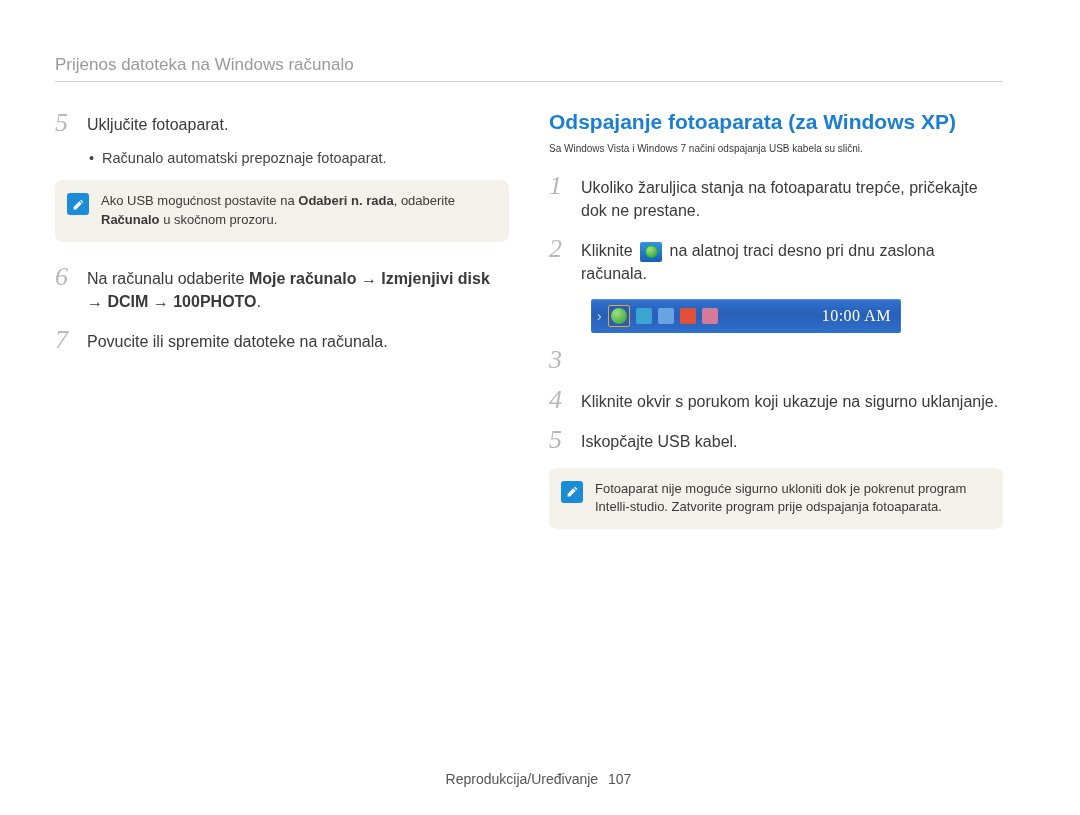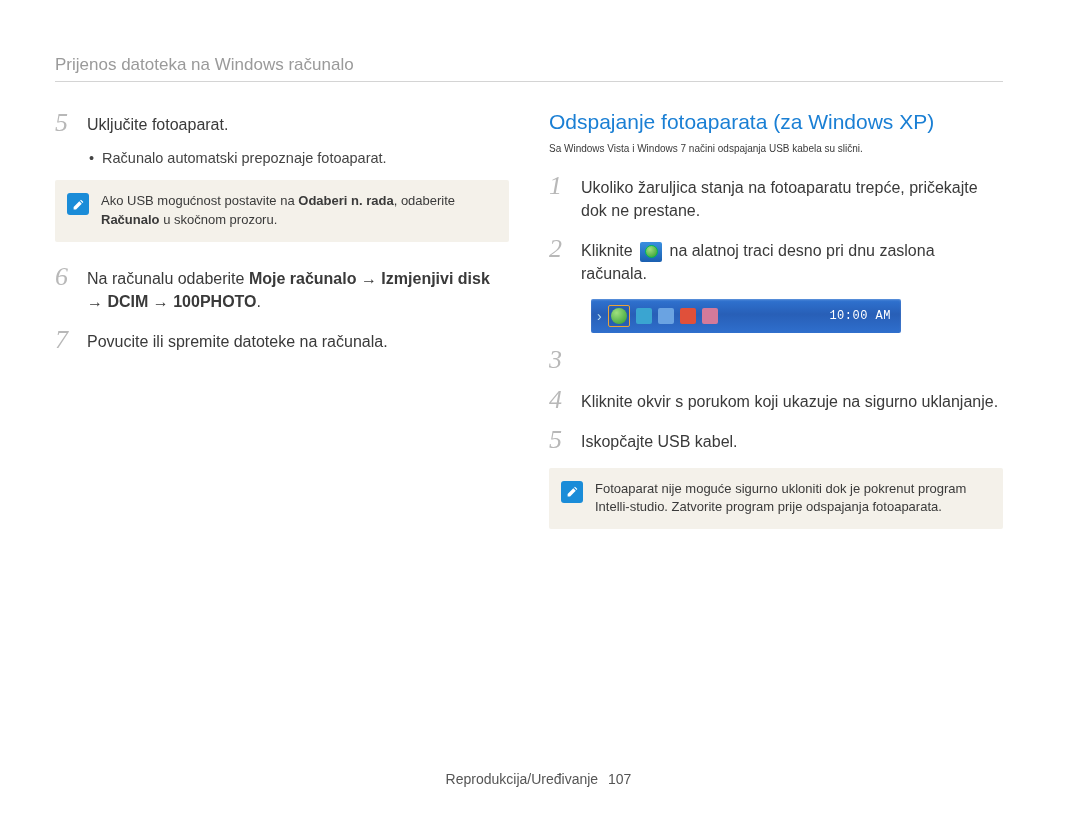--- a/index.html
+++ b/index.html
@@ -7,38 +7,38 @@
   .page { width: 1080px; height: 815px; padding: 55px 77px 30px 55px; position: relative; }
   .header-title { font-size: 17px; color: #9a9a9a; margin-bottom: 6px; font-weight: 400; }
   .header-rule { border: none; border-top: 1px solid #d4d4d4; margin-bottom: 28px; }
   .columns { display: flex; gap: 40px; }
   .col { flex: 1 1 0; min-width: 0; }
   .step { display: flex; gap: 10px; margin-bottom: 14px; align-items: flex-start; }
   .step-num { font-size: 26px; font-style: italic; color: #b8b8b8; font-family: Georgia, serif; line-height: 1; min-width: 22px; flex-shrink: 0; }
   .step-body { font-size: 16px; line-height: 1.45; padding-top: 3px; }
   .sub-bullet { display: flex; gap: 8px; margin: 6px 0 0 34px; font-size: 14.5px; color: #444; }
   .sub-bullet .dot { flex-shrink: 0; }
-  .note-box { background: #f4f1ea; border-radius: 2px; padding: 12px 14px 12px 12px; display: flex; gap: 12px; align-items: flex-start; margin: 14px 0 22px 0; }
+  .note-box { background: #f4f1ea; border-radius: 8px; padding: 12px 14px 12px 12px; display: flex; gap: 12px; align-items: flex-start; margin: 14px 0 22px 0; }
   .note-icon { width: 22px; height: 22px; border-radius: 3px; background: #1a8cd8; flex-shrink: 0; display: flex; align-items: center; justify-content: center; color: #fff; font-size: 13px; margin-top: 1px; }
   .note-text { font-size: 13px; line-height: 1.45; color: #3a3a3a; }
-  .section-title { font-size: 21px; color: #1a7fd4; font-weight: 400; margin-bottom: 8px; }
+  .section-title { font-size: 21px; color: #1a7fd4; font-weight: 700; margin-bottom: 8px; }
   .section-intro { font-size: 10px; line-height: 1.45; margin-bottom: 16px; }
   .bold { font-weight: 700; }
   .inline-icon { display: inline-flex; vertical-align: middle; width: 22px; height: 20px; background: linear-gradient(180deg,#3a8fe0,#1a5fb0); border-radius: 2px; align-items: center; justify-content: center; margin: 0 3px; position: relative; }
   .inline-icon::before { content:""; width: 11px; height: 11px; border-radius: 50%; background: radial-gradient(circle at 35% 30%, #9fe07f, #2e9a2e); border: 1px solid #0b5; }
   .taskbar { margin: 6px 0 14px 42px; width: 310px; height: 34px; background: linear-gradient(180deg,#2f73d1 0%, #285fb7 45%, #2f6fcd 100%); border-radius: 2px; display: flex; align-items: center; padding: 0 6px; gap: 6px; position: relative; box-shadow: inset 0 1px 2px rgba(255,255,255,.25); }
   .tb-chev { color:#bde; font-size:14px; }
   .tb-highlight { width:22px; height:22px; border:1px solid #e8a33a; border-radius:2px; display:flex; align-items:center; justify-content:center; background: rgba(0,0,0,.08); }
   .tb-mini { width:16px; height:16px; border-radius:50%; background: radial-gradient(circle at 35% 30%, #9fe07f, #2e9a2e); }
   .tb-ico { width:16px; height:16px; border-radius:2px; flex-shrink:0; }
   .tb-ico.a { background:#3aa5d1; }
   .tb-ico.b { background:#6aa3e2; }
   .tb-ico.c { background:#e0503a; }
   .tb-ico.d { background:#d47a9a; }
-  .tb-time { margin-left:auto; color:#fff; font-size:12px; letter-spacing:.5px; padding-right:4px; font-family: Liberation Mono, monospace; }
+  .tb-time { margin-left:auto; color:#fff; font-size:16px; letter-spacing:.5px; padding-right:4px; font-family: Liberation Serif, serif; }
   .footer { position: absolute; bottom: 28px; left: 0; right: 3px; text-align: center; font-size: 14px; color: #555; }
   .footer .pg { margin-left: 6px; }
 </style>
 </head>
 <body>
 
 <div class="page">
   <div class="header-title">Prijenos datoteka na Windows računalo</div>
   <hr class="header-rule">
 

